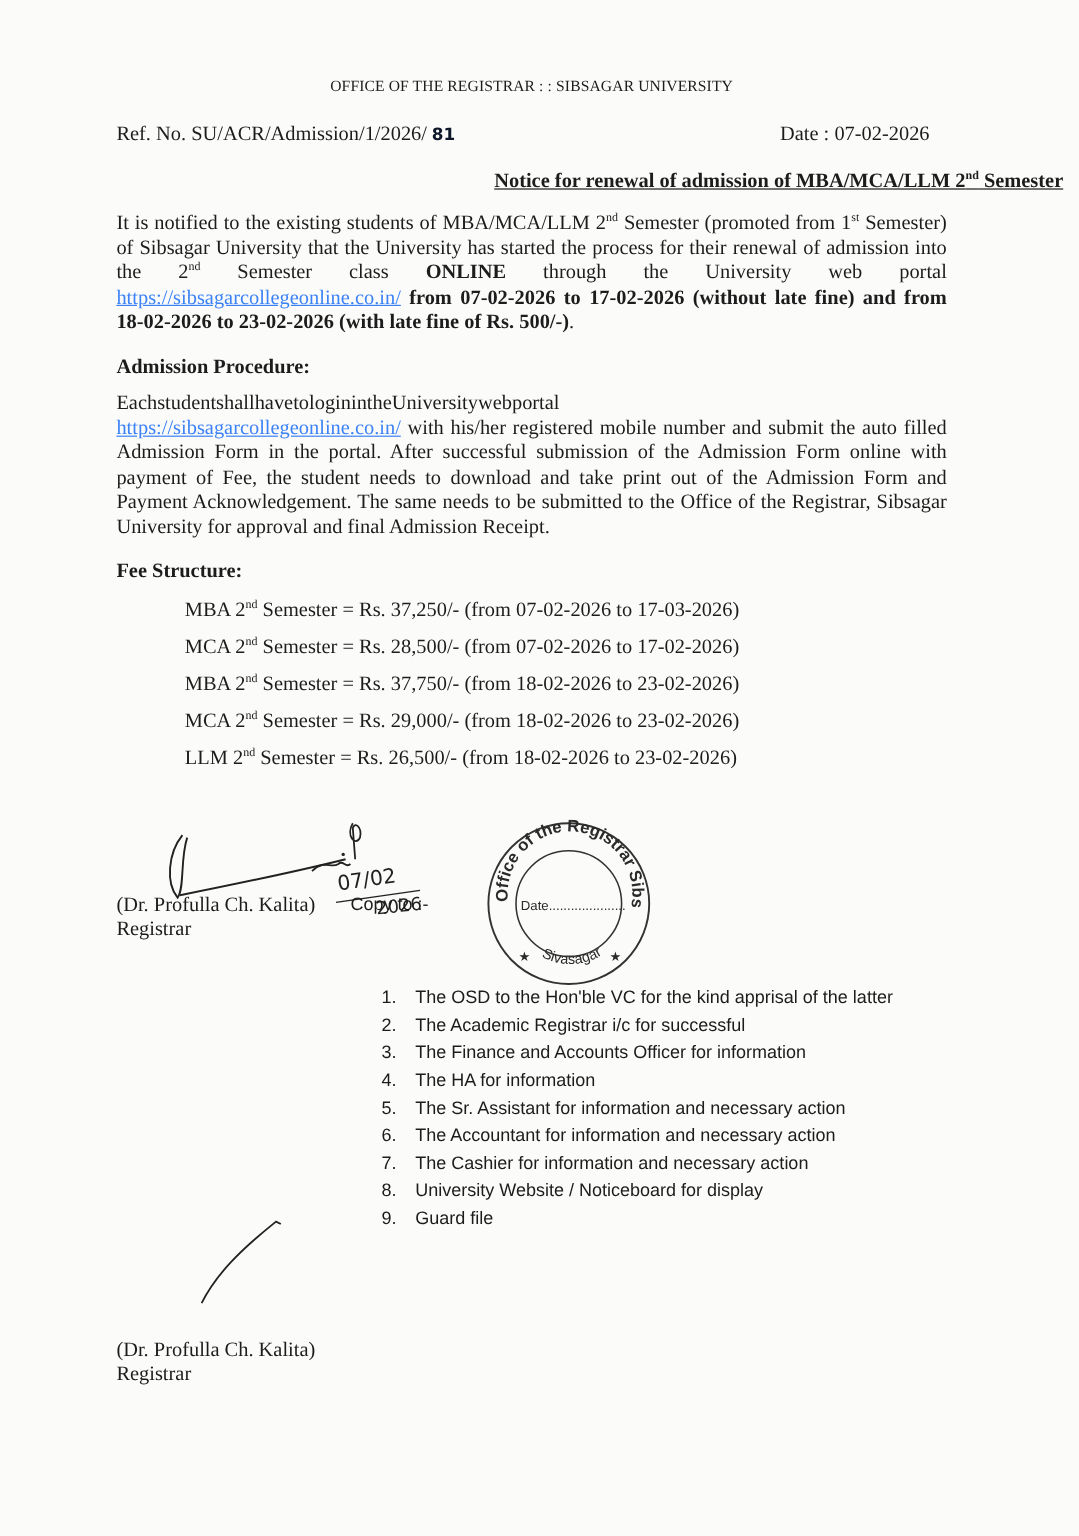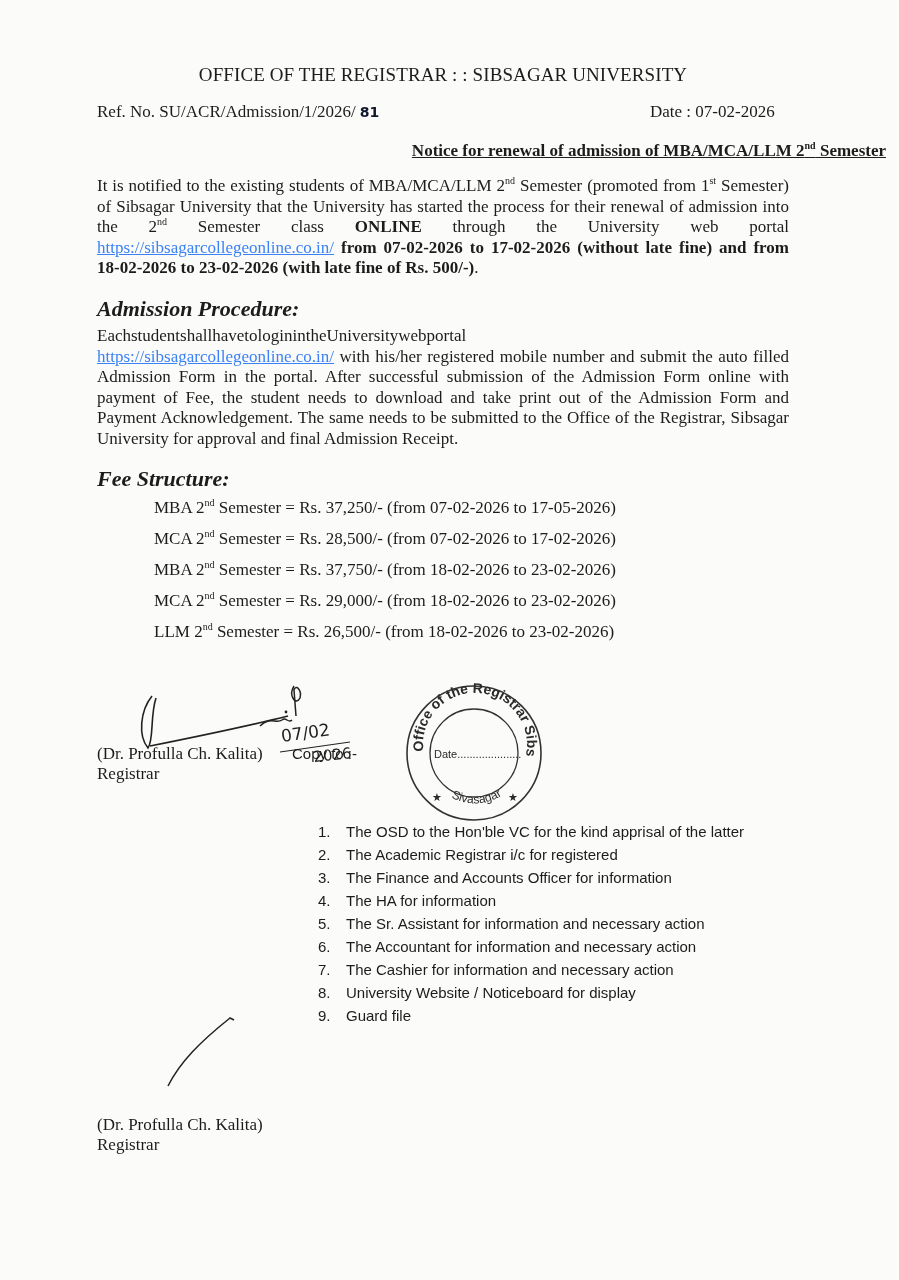--- a/index.html
+++ b/index.html
@@ -5,31 +5,31 @@
   html, body { margin: 0; padding: 0; }
   body {
     width: 899px; height: 1280px; overflow: hidden;
     background: #fbfbfa;
     font-family: "Liberation Serif", serif;
     color: #1c1c1c;
     position: relative;
   }
   .page { position: absolute; left: 0; top: 0; width: 899px; height: 1280px; }
   .abs { position: absolute; white-space: nowrap; }
-  .header-office { top: 64px; left: 0; width: 886px; text-align: center; font-size: 19px; letter-spacing: 0.1px; }
+  .header-office { top: 64px; left: 0; width: 886px; text-align: center; font-size: 13px; letter-spacing: 0.1px; }
   .ref { top: 102px; left: 97px; font-size: 17px; }
   .ref .hand { font-family: "DejaVu Sans", sans-serif; font-size: 14px; font-weight: bold; color: #0f172a; margin-left: 4px; }
   .date { top: 102px; left: 650px; font-size: 17px; }
   .title { top: 141px; left: 0; width: 886px; text-align: right; font-size: 17px; font-weight: bold; text-decoration: underline; }
   sup { font-size: 10px; line-height: 0; vertical-align: super; }
   .para { position: absolute; left: 97px; width: 692px; font-size: 17px; line-height: 20.5px; text-align: justify; }
   .p1 { top: 176px; }
   .link { color: #3b82f6; text-decoration: underline; }
   .b { font-weight: bold; }
-  .sec-head { position: absolute; left: 97px; font-size: 22px; font-weight: bold; font-style: italic; }
+  .sec-head { position: absolute; left: 97px; font-size: 17px; font-weight: bold; }
   .proc-head { top: 296px; }
   .p2 { top: 326px; }
   .p2 .first-line { display: flex; }
   .fee-head { top: 466px; }
   .fee-list { position: absolute; left: 154px; top: 496px; font-size: 17px; }
   .fee-row { height: 31px; line-height: 24px; }
   .sign1 { position: absolute; left: 97px; top: 744px; font-size: 17px; line-height: 20px; }
   .copy-to { position: absolute; left: 292px; top: 745px; font-family: "Liberation Sans", sans-serif; font-size: 15px; }
   .copy-list { position: absolute; left: 318px; top: 822px; font-family: "Liberation Sans", sans-serif; font-size: 15px; }
   .copy-row { height: 23px; line-height: 20px; display: flex; }
@@ -71,21 +71,21 @@
       <span>University</span>
       <span>web</span>
       <span>portal</span>
     </div>
     <a class="link">https://sibsagarcollegeonline.co.in/</a><span> with his/her registered mobile number and submit the auto filled Admission Form in the portal. After successful submission of the Admission Form online with payment of Fee, the student needs to download and take print out of the Admission Form and Payment Acknowledgement. The same needs to be submitted to the Office of the Registrar, Sibsagar University for approval and final Admission Receipt.</span>
   </div>
 
   <div class="sec-head fee-head">Fee Structure:</div>
 
   <div class="fee-list">
-    <div class="fee-row"><span>MBA 2</span><sup>nd</sup><span> Semester = Rs. 37,250/- (from 07-02-2026 to 17-05-2026)</span></div>
+    <div class="fee-row"><span>MBA 2</span><sup>nd</sup><span> Semester = Rs. 37,250/- (from 07-02-2026 to 17-03-2026)</span></div>
     <div class="fee-row"><span>MCA 2</span><sup>nd</sup><span> Semester = Rs. 28,500/- (from 07-02-2026 to 17-02-2026)</span></div>
     <div class="fee-row"><span>MBA 2</span><sup>nd</sup><span> Semester = Rs. 37,750/- (from 18-02-2026 to 23-02-2026)</span></div>
     <div class="fee-row"><span>MCA 2</span><sup>nd</sup><span> Semester = Rs. 29,000/- (from 18-02-2026 to 23-02-2026)</span></div>
     <div class="fee-row"><span>LLM 2</span><sup>nd</sup><span> Semester = Rs. 26,500/- (from 18-02-2026 to 23-02-2026)</span></div>
   </div>
 
   <svg class="sig" style="left:110px; top:676px;" width="270" height="90" viewBox="0 0 270 90">
     <path d="M42 20 C30 35, 28 60, 38 72 C44 64, 40 40, 46 22" fill="none" stroke="#222" stroke-width="1.6"></path>
     <path d="M40 70 C80 62, 130 52, 178 40" fill="none" stroke="#222" stroke-width="1.6"></path>
     <path d="M150 50 C160 40, 166 48, 172 44 C176 40, 178 48, 182 44" fill="none" stroke="#222" stroke-width="1.5"></path>
@@ -121,21 +121,21 @@
 
   <div class="copy-to">Copy to :-</div>
 
   <div class="copy-list">
     <div class="copy-row">
         <span class="copy-num">1.</span>
         <span>The OSD to the Hon'ble VC for the kind apprisal of the latter</span>
       </div>
     <div class="copy-row">
         <span class="copy-num">2.</span>
-        <span>The Academic Registrar i/c for registered</span>
+        <span>The Academic Registrar i/c for successful</span>
       </div>
     <div class="copy-row">
         <span class="copy-num">3.</span>
         <span>The Finance and Accounts Officer for information</span>
       </div>
     <div class="copy-row">
         <span class="copy-num">4.</span>
         <span>The HA for information</span>
       </div>
     <div class="copy-row">

